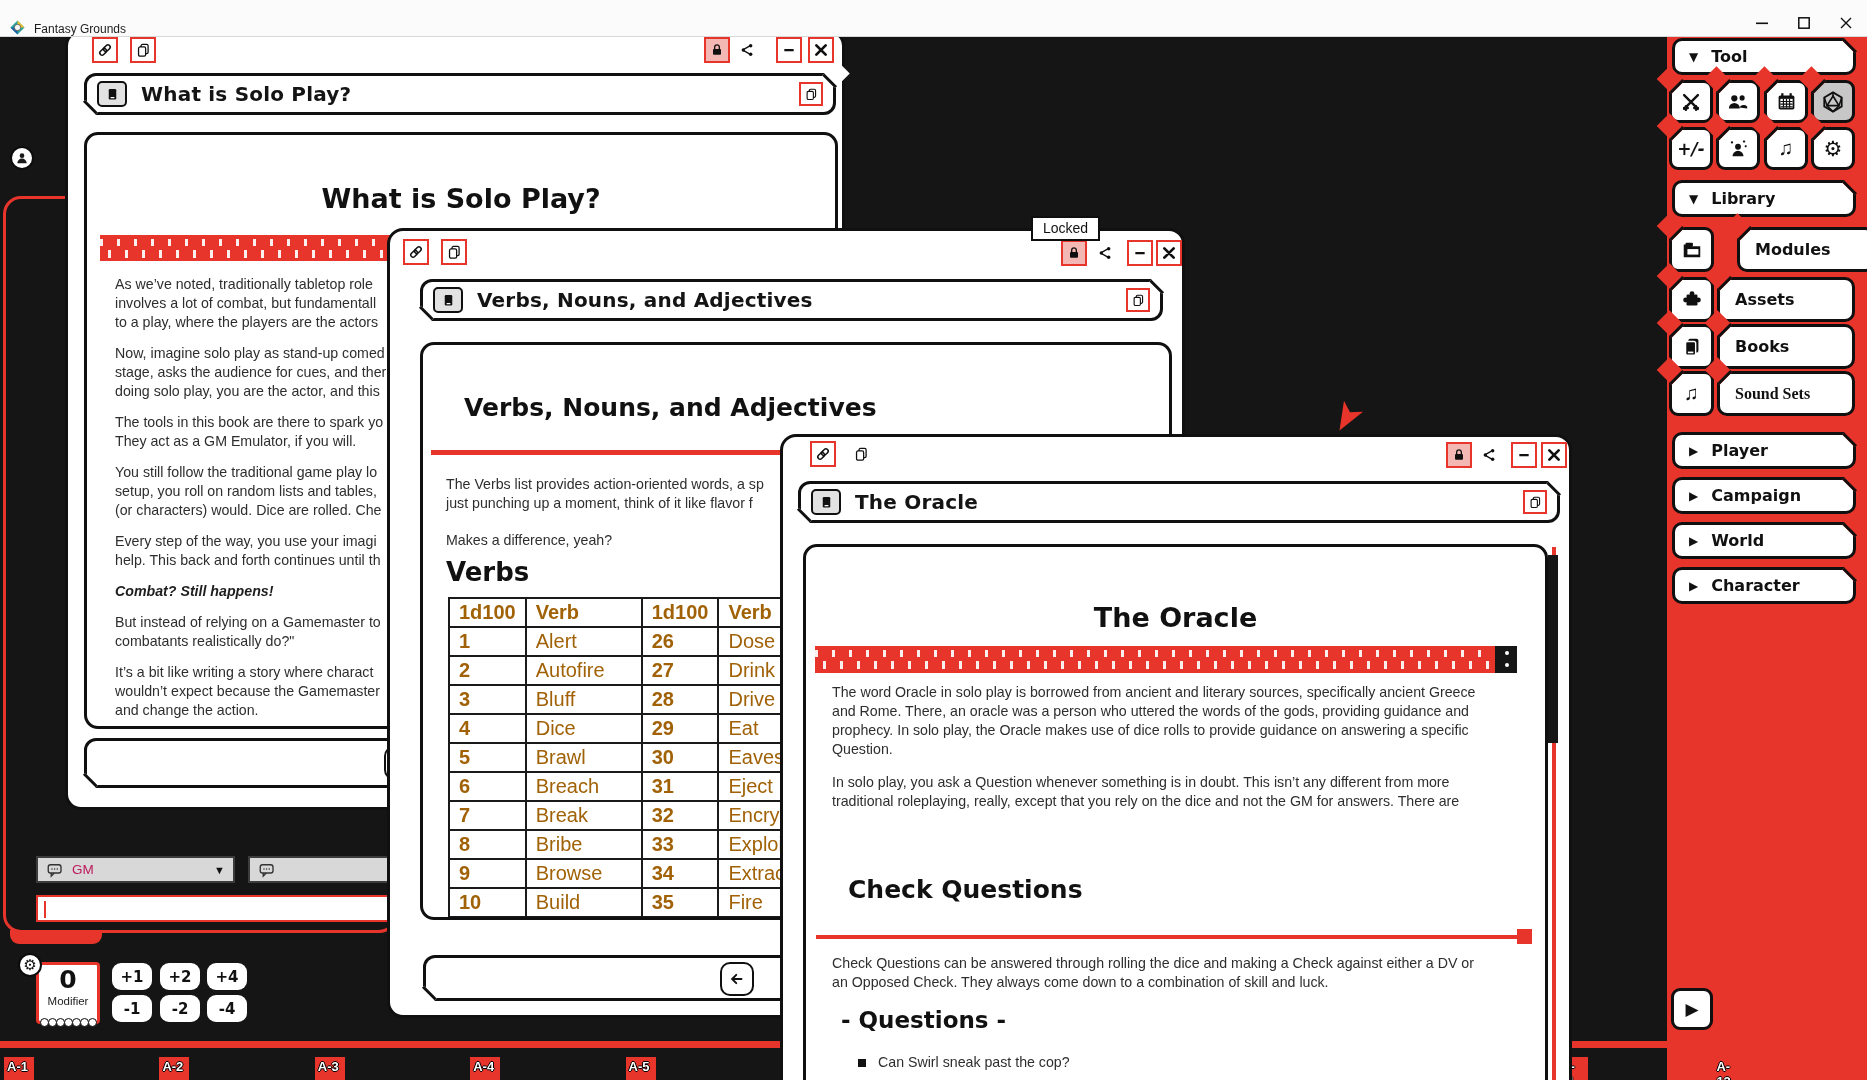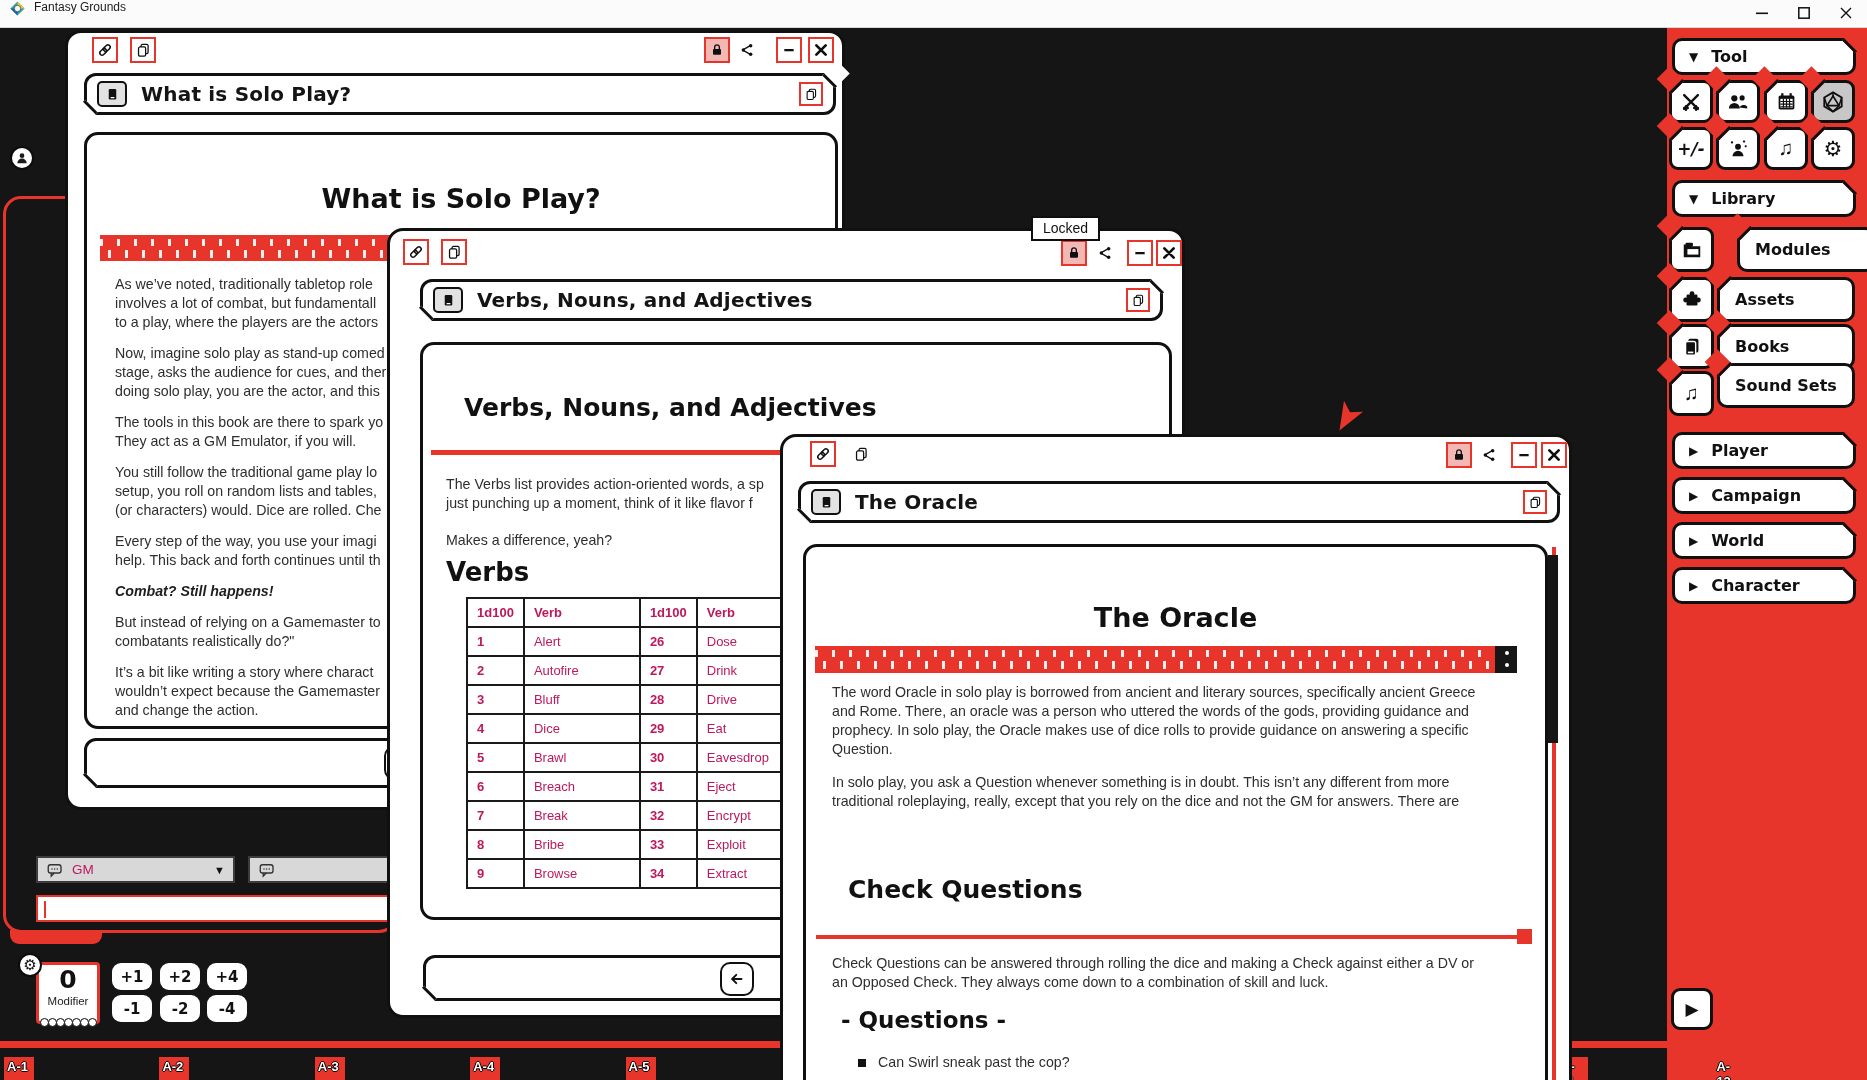--- a/index.html
+++ b/index.html
@@ -2,21 +2,21 @@
 <html><head>
 <meta charset="utf-8">
 <style>
   :root{ --red:#e8352b; --ink:#101010; --bg:#151515; }
   *{ box-sizing:border-box; margin:0; padding:0; }
   html,body{ width:1867px; height:1080px; overflow:hidden; }
   body{ background:var(--bg); font-family:"Liberation Sans", sans-serif; position:relative; }
   .abs{ position:absolute; }
 
   
-  .os-bar{ left:0; top:0; width:1867px; height:28px; background:#fbfbfb; display:flex; align-items:flex-start; z-index:60; border-bottom:1px solid #d8d8d8; }
+  .os-bar{ left:0; top:0; width:1867px; height:37px; background:#fbfbfb; display:flex; align-items:flex-end; z-index:60; border-bottom:1px solid #d8d8d8; }
   .os-bar .app-name{ font-size:12px; color:#1c1c1c; margin-left:8px; }
   .os-icon{ width:17px; height:17px; margin-left:9px; }
   .os-ctrls{ margin-left:auto; display:flex; }
   .os-ctrl{ width:42px; height:26px; display:flex; align-items:center; justify-content:center; color:#111; }
 
   
   .win{ position:absolute; background:#fff; border:3px solid var(--ink); border-radius:16px; }
   .ctrl{ position:absolute; width:26px; height:26px; background:#fff; border:2px solid var(--red); display:flex; align-items:center; justify-content:center; }
   .ctrl.pressed{ background:#f3b8b4; }
   .plate{ position:absolute; background:#fff; border:3px solid var(--ink); border-radius:12px; display:flex; align-items:center; padding:0 10px; }
@@ -42,21 +42,21 @@
   .body-t{ font-size:14.2px; line-height:19px; color:#2e2e2e; }
   .ln{ white-space:nowrap; }
   .para{ margin-bottom:12px; }
   .bold-note{ font-weight:bold; font-style:italic; color:#1e1e1e; }
   .redrule{ position:absolute; height:4px; background:var(--red); }
   .redrule.cap::after{ content:""; position:absolute; right:-3px; top:-6px; width:15px; height:15px; background:var(--red); }
   .navbar{ position:absolute; background:#fff; border:3px solid var(--ink); border-radius:12px; }
   .nav-btn{ position:absolute; width:34px; height:34px; background:#fff; border:2.5px solid var(--ink); border-radius:10px; display:flex; align-items:center; justify-content:center; }
 
   
-  table.vtab{ border-collapse:collapse; font-size:13px; color:#be185d;margin-left:18px; }
+  table.vtab{ border-collapse:collapse; font-size:20px; color:#a16207; }
   .vtab th,.vtab td{ border:2px solid #1a1a1a; height:29px; padding:2px 9px; text-align:left; vertical-align:middle; }
   .vtab th{ font-weight:bold; }
   .vtab td.numcol{ font-weight:bold; }
   .vtab th:nth-child(1),.vtab td:nth-child(1){ width:55px; }
   .vtab th:nth-child(2),.vtab td:nth-child(2){ width:116px; }
   .vtab th:nth-child(3),.vtab td:nth-child(3){ width:55px; }
   .vtab th:nth-child(4),.vtab td:nth-child(4){ width:220px; }
 
   
   .chat-panel{ left:3px; top:196px; width:394px; height:737px; border:3px solid var(--red); border-radius:18px; z-index:5; }
@@ -390,20 +390,26 @@
             <td>Bribe</td>
             <td class="numcol">33</td>
             <td>Exploit</td>
           </tr>
           <tr>
             <td class="numcol">9</td>
             <td>Browse</td>
             <td class="numcol">34</td>
             <td>Extract</td>
           </tr>
+          <tr>
+            <td class="numcol">10</td>
+            <td>Build</td>
+            <td class="numcol">35</td>
+            <td>Fire</td>
+          </tr>
         </tbody>
     </table>
   </div>
 
   <div class="navbar plate ch ch-bl ch-tr" style="left:33px; top:724px; width:746px; height:46px;">
     <div class="nav-btn" style="left:294px; top:3.5px;">
         <svg width="18" height="18" viewBox="0 0 24 24">
           <path d="M18 12 H7 M11 6.5 l-5.5 5.5 5.5 5.5" stroke="#101010" stroke-width="2.6" fill="none" stroke-linecap="round"></path>
         </svg>
       </div>
@@ -660,21 +666,21 @@
       <svg width="22" height="22" viewBox="0 0 24 24">
         <rect x="8" y="3" width="11" height="15" rx="2" fill="#101010"></rect>
         <rect x="5" y="6" width="11" height="15" rx="2" fill="#101010" stroke="#fff" stroke-width="1.5"></rect>
         <rect x="7.5" y="17" width="6" height="1.8" fill="#fff"></rect>
       </svg>
     </div>
   <div class="lib-lb ch ch-tl" style="top:297px;">Books</div>
   <div class="lib-ic ch ch-tl" style="top:344px;">
       <span style="font-size:20px;">♫</span>
     </div>
-  <div class="lib-lb ch ch-tl" style="top:336px;">Sound Sets</div>
+  <div class="lib-lb ch ch-tl" style="top:344px;font-family:Liberation Serif, serif;">Sound Sets</div>
 
   <div class="sb-head ch red-out ch-tr" style="top:405px;">
       <span class="tri">▶</span>
       <span>Player</span>
     </div>
   <div class="sb-head ch red-out ch-tr" style="top:450px;">
       <span class="tri">▶</span>
       <span>Campaign</span>
     </div>
   <div class="sb-head ch red-out ch-tr" style="top:495px;">

